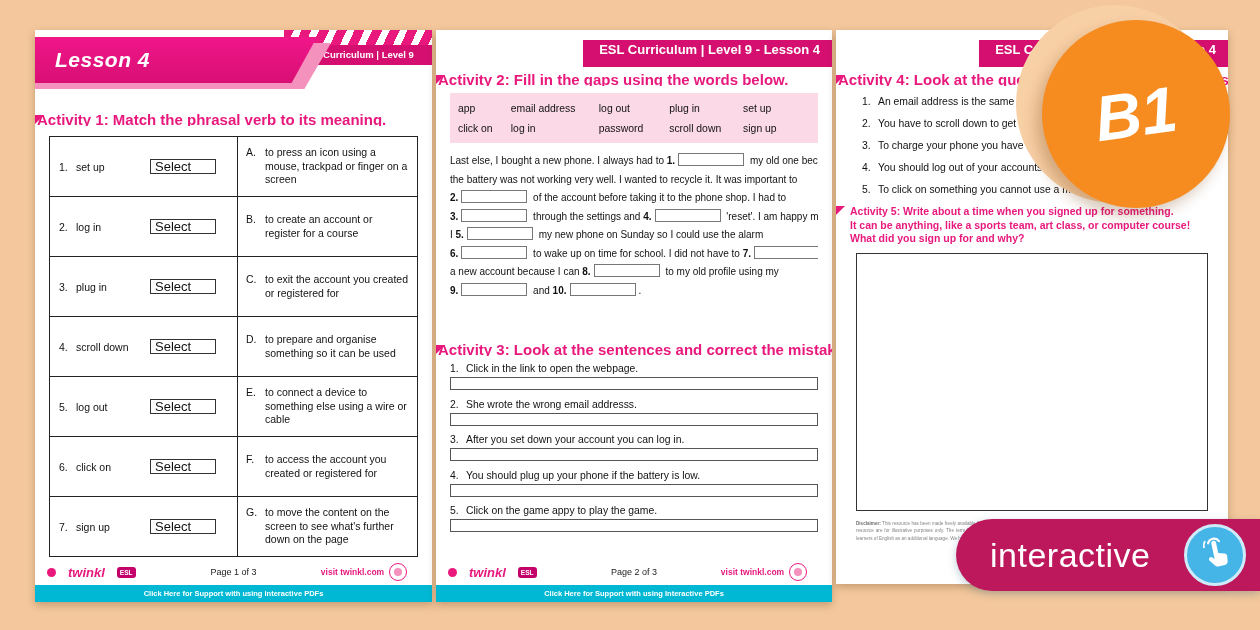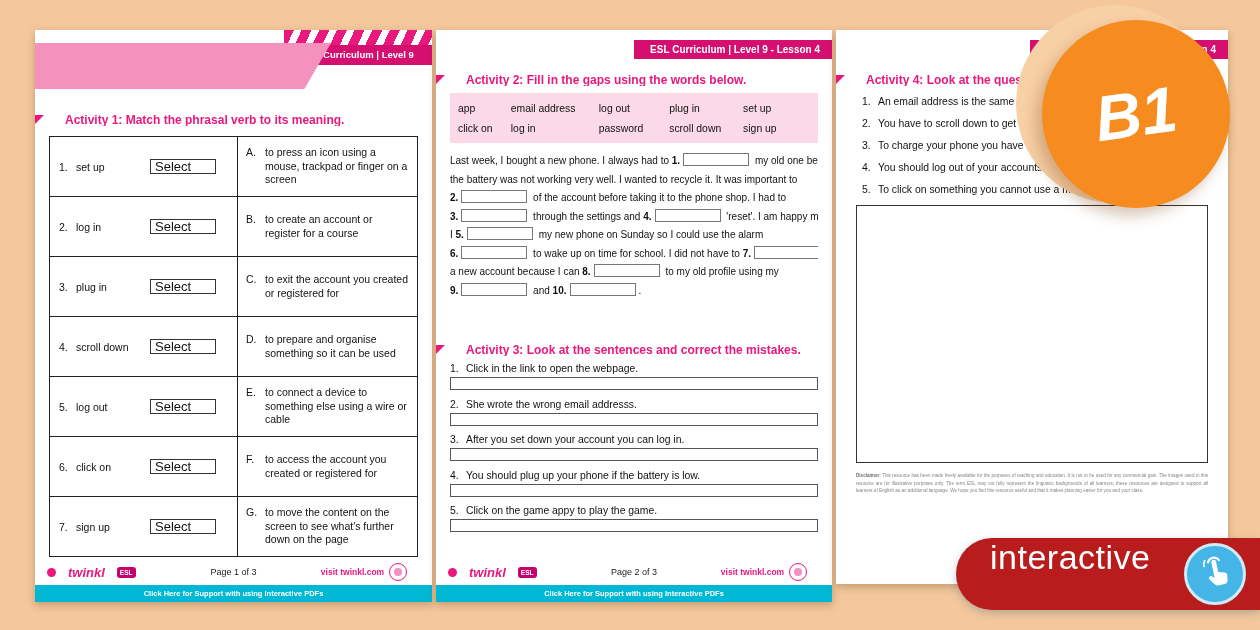--- a/index.html
+++ b/index.html
@@ -18,21 +18,21 @@
              color:#fff;font-weight:bold;font-size:9.5px;line-height:20px;text-align:center;}
   .lesson-banner-echo{position:absolute;top:13px;left:0;width:296px;height:46px;background:#f491bd;
              clip-path:polygon(0 0,100% 0,91% 100%,0 100%);z-index:1;}
   .lesson-banner{position:absolute;top:7px;left:0;width:282px;height:46px;
              background:linear-gradient(180deg,#f0168a,#d80f74);
              clip-path:polygon(0 0,100% 0,91% 100%,0 100%);z-index:2;}
   .lesson-title{display:block;color:#fff;font-style:italic;font-weight:bold;font-size:21px;
              line-height:46px;padding-left:20px;letter-spacing:.5px;}
 
   
-  .act-title{position:relative;padding-left:30px;color:#e8187d;font-weight:bold;font-size:12px;
+  .act-title{position:relative;padding-left:2px;color:#e8187d;font-weight:bold;font-size:15px;
              line-height:12px;white-space:nowrap;overflow:hidden;}
   .flag{position:absolute;left:0;top:1px;width:0;height:0;
         border-left:9px solid #e8187d;border-bottom:9px solid transparent;}
 
   
   #page1 .act-title{margin-top:84px;}
   .match-table{width:369px;margin:10px 14px 0;border-collapse:collapse;}
   .match-table td{border:1.2px solid #222;height:60px;vertical-align:middle;}
   .cell-left{width:188px;padding:0 6px 0 9px;}
   .cl-inner{display:flex;align-items:center;}
@@ -54,22 +54,22 @@
   .f-center{flex:1;text-align:center;font-size:9px;color:#222;}
   .f-right{display:flex;align-items:center;gap:5px;width:112px;justify-content:center;}
   .visit{color:#e8187d;font-weight:bold;font-size:8.5px;}
   .stamp{width:18px;height:18px;border-radius:50%;border:1.5px solid #e8187d;background:#fff;
          display:flex;align-items:center;justify-content:center;}
   .stamp-inner{width:8px;height:8px;border-radius:50%;background:#f491bd;}
   .support-bar{position:absolute;left:0;right:0;bottom:0;height:17px;background:#00b8d4;color:#fff;
                font-weight:bold;font-size:7.5px;text-align:center;line-height:17px;cursor:pointer;}
 
   
-  .top-ribbon{position:absolute;top:10px;right:0;height:19px;background:#d40f6f;color:#fff;
-              font-weight:bold;font-size:10px;line-height:19px;padding:0 12px 0 16px;white-space:nowrap;}
+  .top-ribbon{position:absolute;top:10px;right:0;height:27px;background:#d40f6f;color:#fff;
+              font-weight:bold;font-size:13px;line-height:19px;padding:0 12px 0 16px;white-space:nowrap;}
   #page2 .act-title{margin-top:44px;}
   .word-bank{margin:7px 14px 0;background:#fbd9e7;padding:5px 8px;}
   .wb-row{display:grid;grid-template-columns:15% 25% 20% 21% 19%;height:20px;align-items:center;}
   .wb-item{text-align:left;font-size:10.4px;}
   .gap-para{margin:9px 14px 0;font-size:10px;color:#111;}
   .gap-line{height:18.5px;line-height:18.5px;white-space:nowrap;overflow:hidden;}
   .gnum{font-weight:bold;margin-right:2px;}
   .blank{display:inline-block;width:66px;height:13px;border:1px solid #777;background:#fff;
          vertical-align:-2px;margin:0 3px 0 1px;}
   .act3-title{margin-top:12px;}
@@ -93,38 +93,41 @@
 
   
   .badge-back{position:absolute;left:1016px;top:5px;width:198px;height:198px;border-radius:50%;
               background:#f8d0a6;z-index:6;}
   .badge{position:absolute;left:1042px;top:20px;width:188px;height:188px;border-radius:50%;
          background:#f68b1f;z-index:7;display:flex;align-items:center;justify-content:center;
          box-shadow:-6px 8px 14px rgba(120,60,10,.28);}
   .badge-text{color:#fff;font-size:64px;font-weight:bold;font-style:italic;transform:rotate(-8deg);}
 
   
-  .interactive-banner{position:absolute;left:956px;top:538px;width:304px;height:72px;background:#b91c1c;
-         border-radius:38px 0 0 38px;z-index:8;display:flex;
+  .interactive-banner{position:absolute;left:956px;top:519px;width:304px;height:72px;background:#be185d;
+         border-radius:38px 0 0 38px;z-index:8;display:flex;align-items:center;
          box-shadow:0 3px 8px rgba(40,90,120,.3);}
   .interactive-label{color:#fff;font-size:34px;margin-left:34px;letter-spacing:.5px;}
   .tap-circle{position:absolute;right:14px;top:50%;transform:translateY(-50%);width:62px;height:62px;
          border-radius:50%;background:#45b5e8;border:3px solid #cfeaf8;display:flex;
          align-items:center;justify-content:center;}
   .tap-circle svg{width:38px;height:38px;transform:rotate(-12deg);}
 </style>
 </head>
 <body>
 
 <div class="canvas">
 
   <div class="page" id="page1">
     <div class="p1-stripes"></div>
     <div class="p1-ribbon">ESL Curriculum | Level 9</div>
     <div class="lesson-banner-echo"></div>
+    <div class="lesson-banner">
+      <span class="lesson-title">Lesson 4</span>
+    </div>
 
     <div class="act-title">
       <span class="flag"></span>
       <span>Activity 1: Match the phrasal verb to its meaning.</span>
     </div>
 
     <table class="match-table">
       <tbody id="match-rows">
           <tr>
             <td class="cell-left">
@@ -270,21 +273,21 @@
         <div class="wb-row">
           <span class="wb-item">click on</span>
           <span class="wb-item">log in</span>
           <span class="wb-item">password</span>
           <span class="wb-item">scroll down</span>
           <span class="wb-item">sign up</span>
         </div>
       </div>
 
     <div class="gap-para" id="gap-paragraph">
-        <div class="gap-line"><span>Last week, I bought a new phone. I always had to </span><span class="gnum">1.</span><span class="blank"></span><span> my old one because</span></div>
+        <div class="gap-line"><span>Last else, I bought a new phone. I always had to </span><span class="gnum">1.</span><span class="blank"></span><span> my old one because</span></div>
         <div class="gap-line"><span>the battery was not working very well. I wanted to recycle it. It was important to</span></div>
         <div class="gap-line"><span class="gnum">2.</span><span class="blank"></span><span> of the account before taking it to the phone shop. I had to</span></div>
         <div class="gap-line"><span class="gnum">3.</span><span class="blank"></span><span> through the settings and </span><span class="gnum">4.</span><span class="blank"></span><span> 'reset'. I am happy my</span></div>
         <div class="gap-line"><span>I </span><span class="gnum">5.</span><span class="blank"></span><span> my new phone on Sunday so I could use the alarm</span></div>
         <div class="gap-line"><span class="gnum">6.</span><span class="blank"></span><span> to wake up on time for school. I did not have to </span><span class="gnum">7.</span><span class="blank"></span></div>
         <div class="gap-line"><span>a new account because I can </span><span class="gnum">8.</span><span class="blank"></span><span> to my old profile using my</span></div>
         <div class="gap-line"><span class="gnum">9.</span><span class="blank"></span><span> and </span><span class="gnum">10.</span><span class="blank"></span><span>.</span></div>
       </div>
 
     <div class="act-title act3-title">
@@ -371,20 +374,28 @@
         <div class="a4-item">
           <span class="snum">4.</span>
           <span>You should log out of your accounts on public computers.</span>
         </div>
         <div class="a4-item">
           <span class="snum">5.</span>
           <span>To click on something you cannot use a mouse or trackpad.</span>
         </div>
       </div>
 
+    <div class="act5-block">
+      <div class="act5-line">
+        <span class="flag"></span>
+        <span>Activity 5: Write about a time when you signed up for something.</span>
+      </div>
+      <div class="act5-line">It can be anything, like a sports team, art class, or computer course!</div>
+      <div class="act5-line">What did you sign up for and why?</div>
+    </div>
 
     <div class="writing-box"></div>
 
     <div class="disclaimer">
       <b>Disclaimer:</b><span> This resource has been made freely available for the purposes of teaching and education. It is not to be used for any commercial gain. The images used in this resource are for illustrative purposes only. The term ESL may not fully represent the linguistic backgrounds of all learners; these resources are designed to support all learners of English as an additional language. We hope you find this resource useful and that it makes planning easier for you and your class.</span>
     </div>
   </div>
 
   <div class="badge-back"></div>
   <div class="badge">

